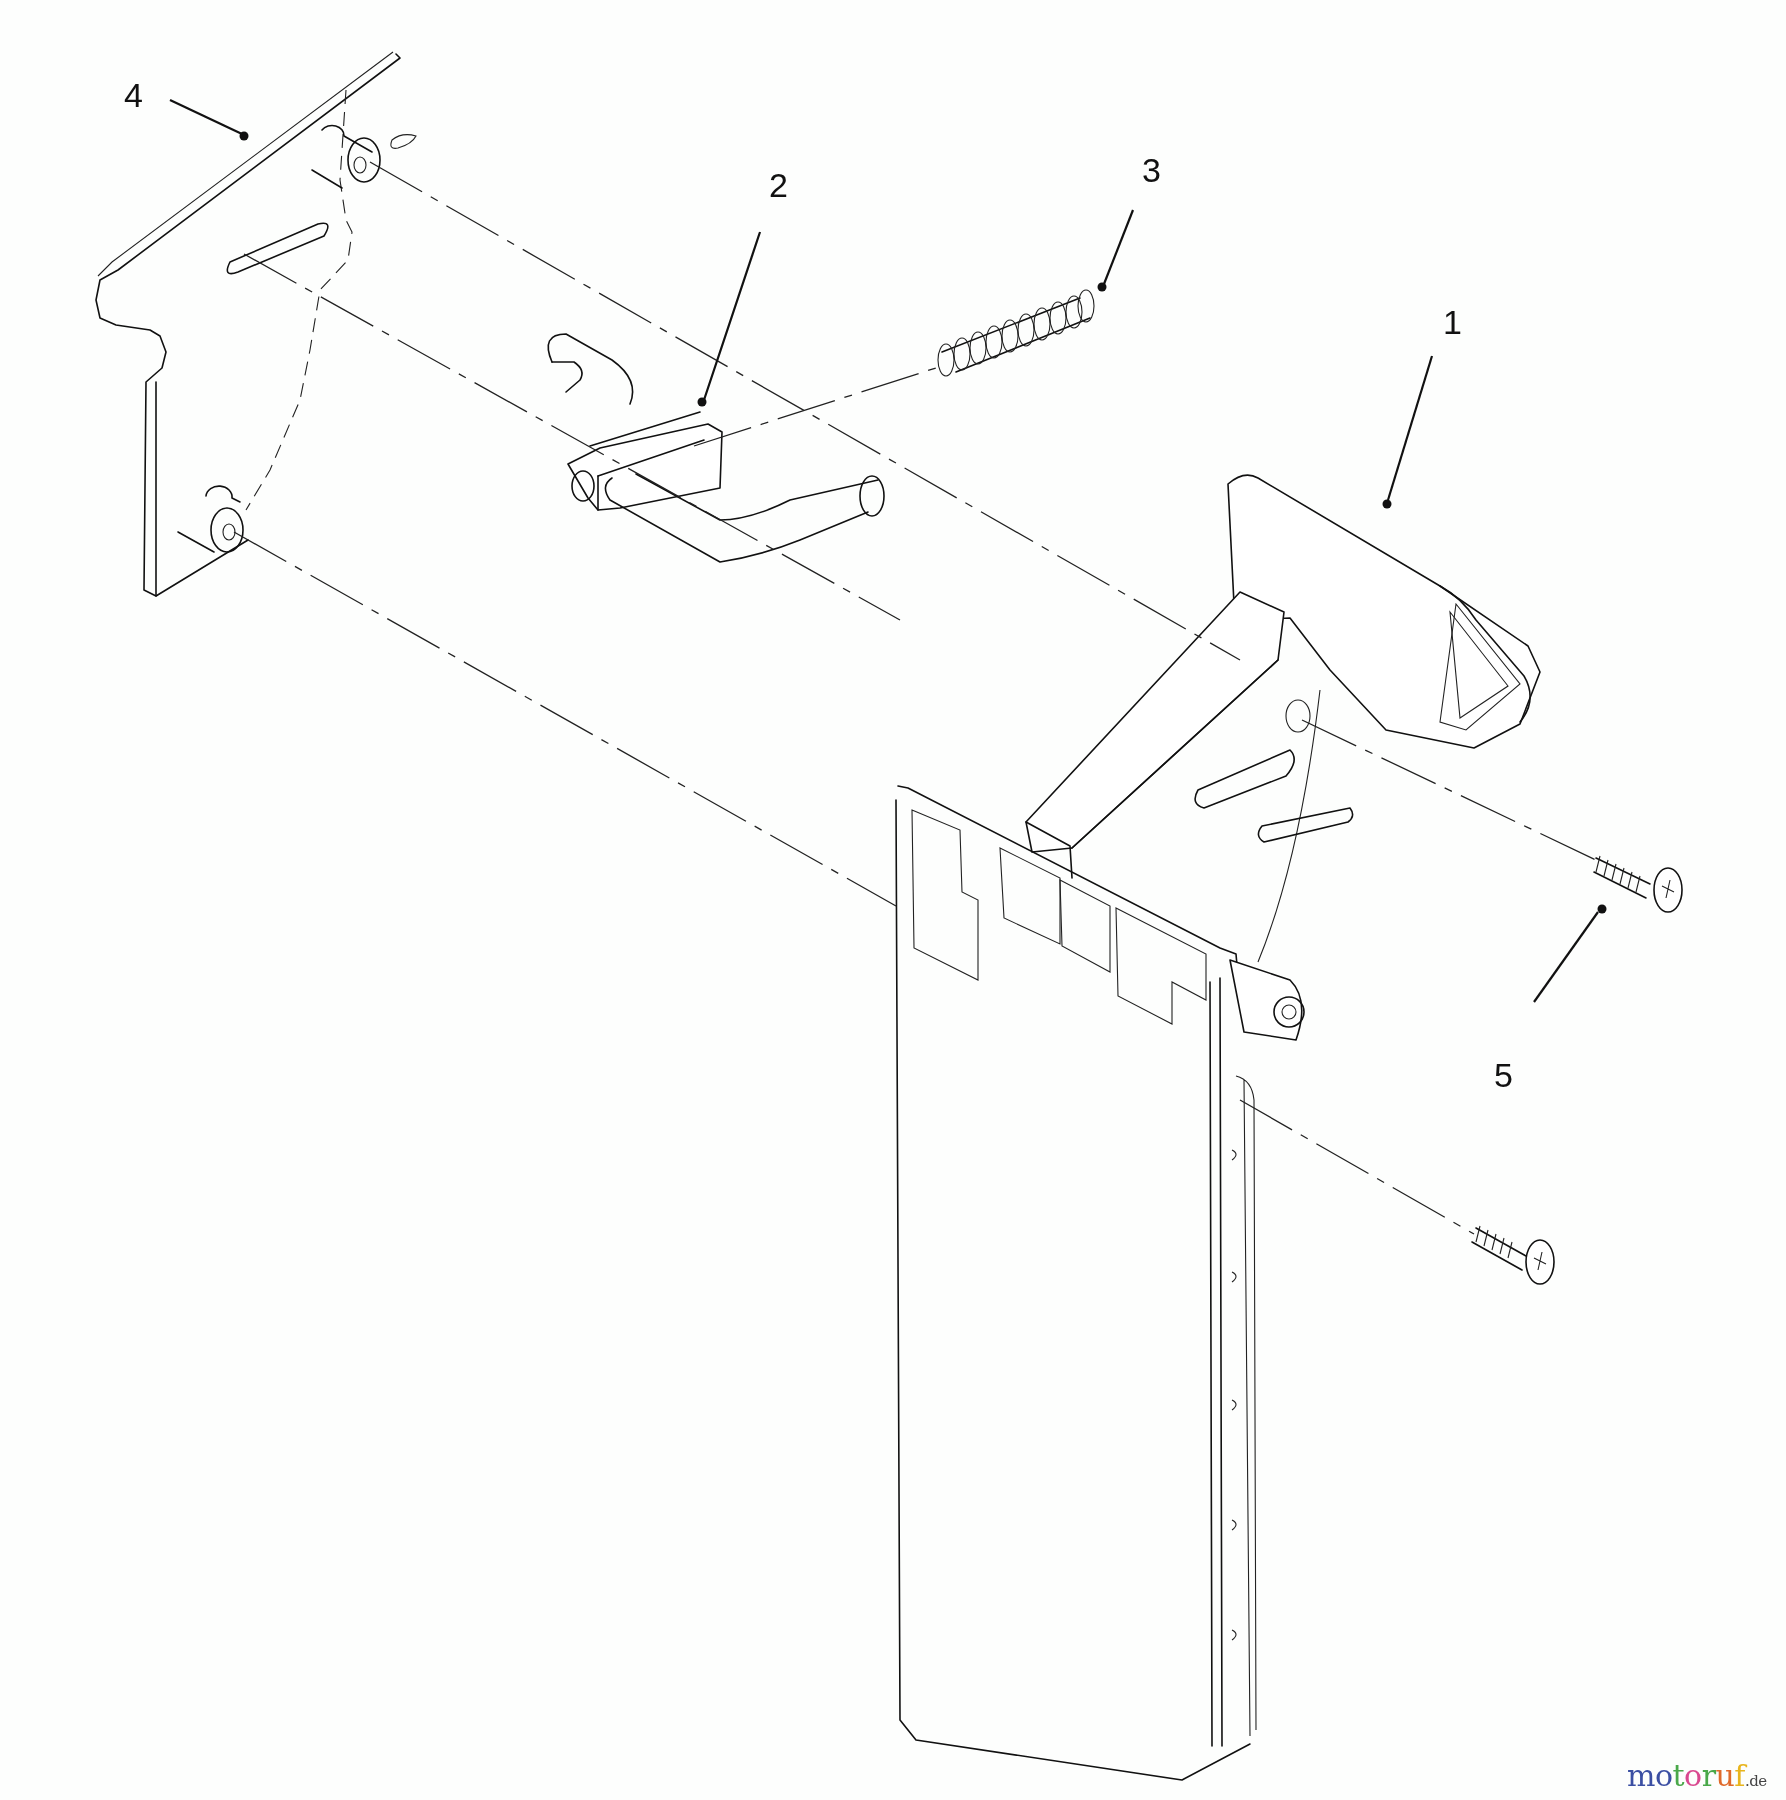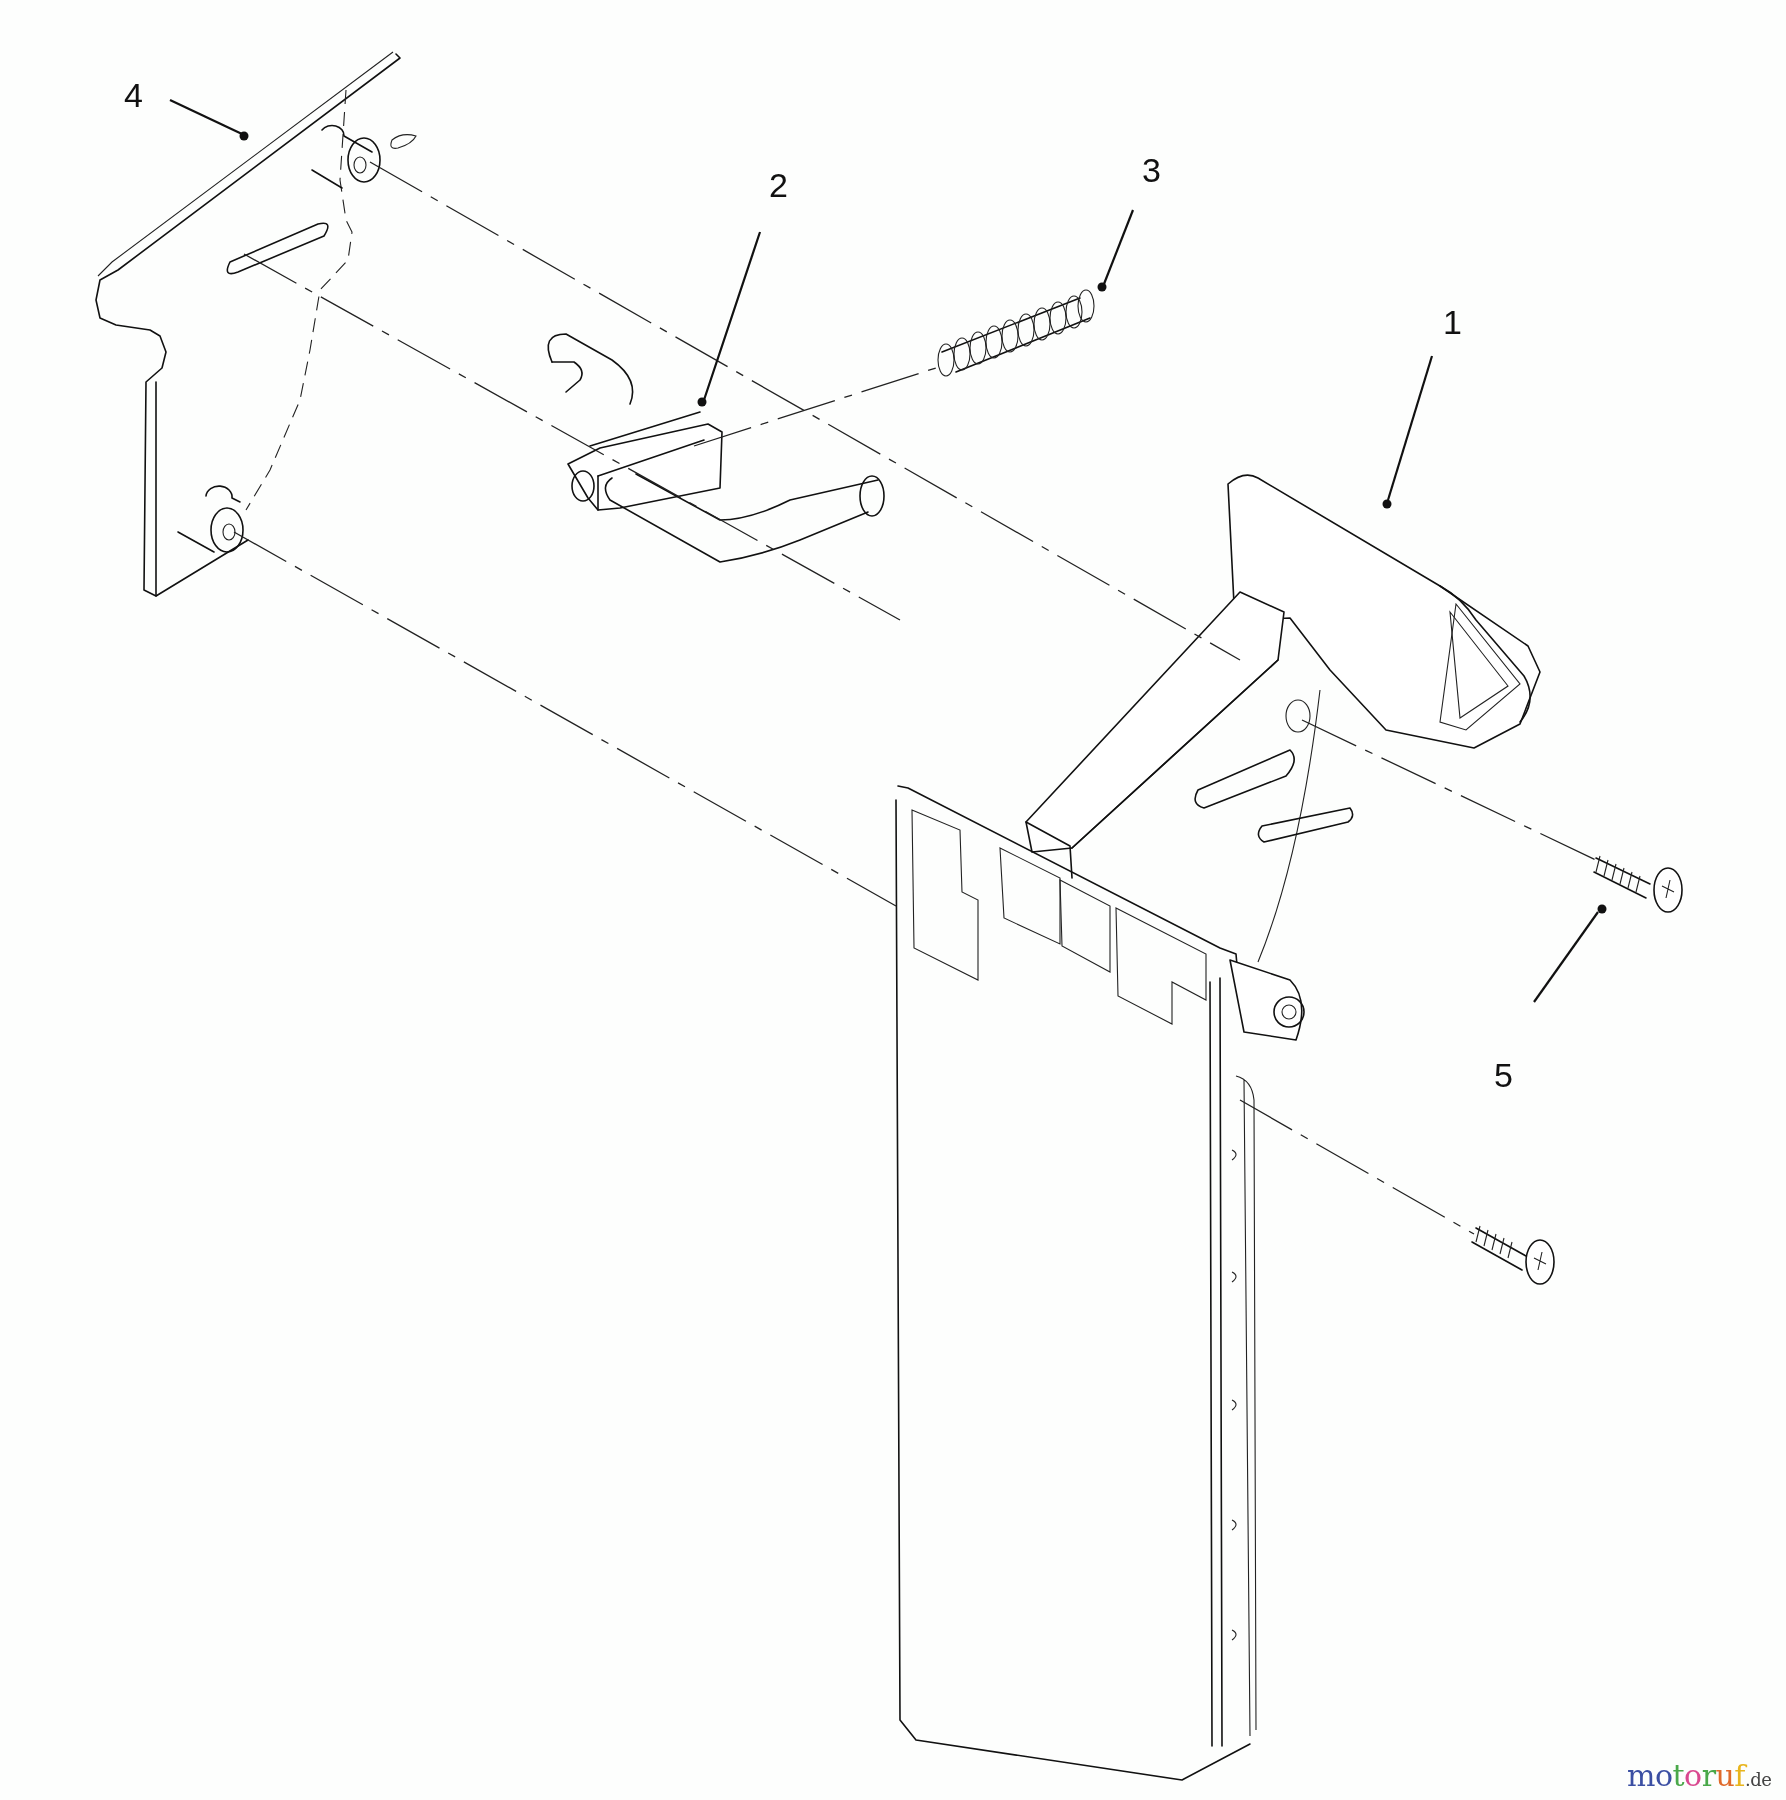--- a/index.html
+++ b/index.html
@@ -8,21 +8,21 @@
   #canvas { position: absolute; left: 0; top: 0; width: 1786px; height: 1800px; }
   .line { fill: none; stroke: #111; stroke-width: 1.6; stroke-linecap: round; stroke-linejoin: round; }
   .thin { fill: none; stroke: #222; stroke-width: 1.1; }
   .dash { fill: none; stroke: #222; stroke-width: 1.3; stroke-dasharray: 60 10 8 10; }
   .leader { fill: none; stroke: #111; stroke-width: 2.2; }
   .dot { fill: #111; }
   .fillw { fill: #fff; stroke: #111; stroke-width: 1.6; stroke-linejoin: round; }
   .callout { position: absolute; font-size: 34px; color: #111; line-height: 1; }
   .wm { position: absolute; left: 1627px; top: 1758px; font-family: "DejaVu Serif", serif; font-size: 30px; letter-spacing: -0.5px; }
   .wm span { display: inline-block; }
-  .wm .tld { font-size: 18px; color: #444; }
+  .wm .tld { font-size: 15px; color: #444; }
 </style>
 </head>
 <body>
 
 <svg id="canvas" viewBox="0 0 1786 1800" xmlns="http://www.w3.org/2000/svg">
 
   <g>
     <path class="line" d="M396 54 L400 58 L118 270 L100 280 L96 300 L100 318 L116 325 L150 330 L160 336 L166 352 L162 368 L146 382 L144 590 L156 596 L248 540"></path>
     <path class="thin" d="M393 52 L112 262 L98 276"></path>
     <path class="line" d="M156 382 L156 596"></path>

